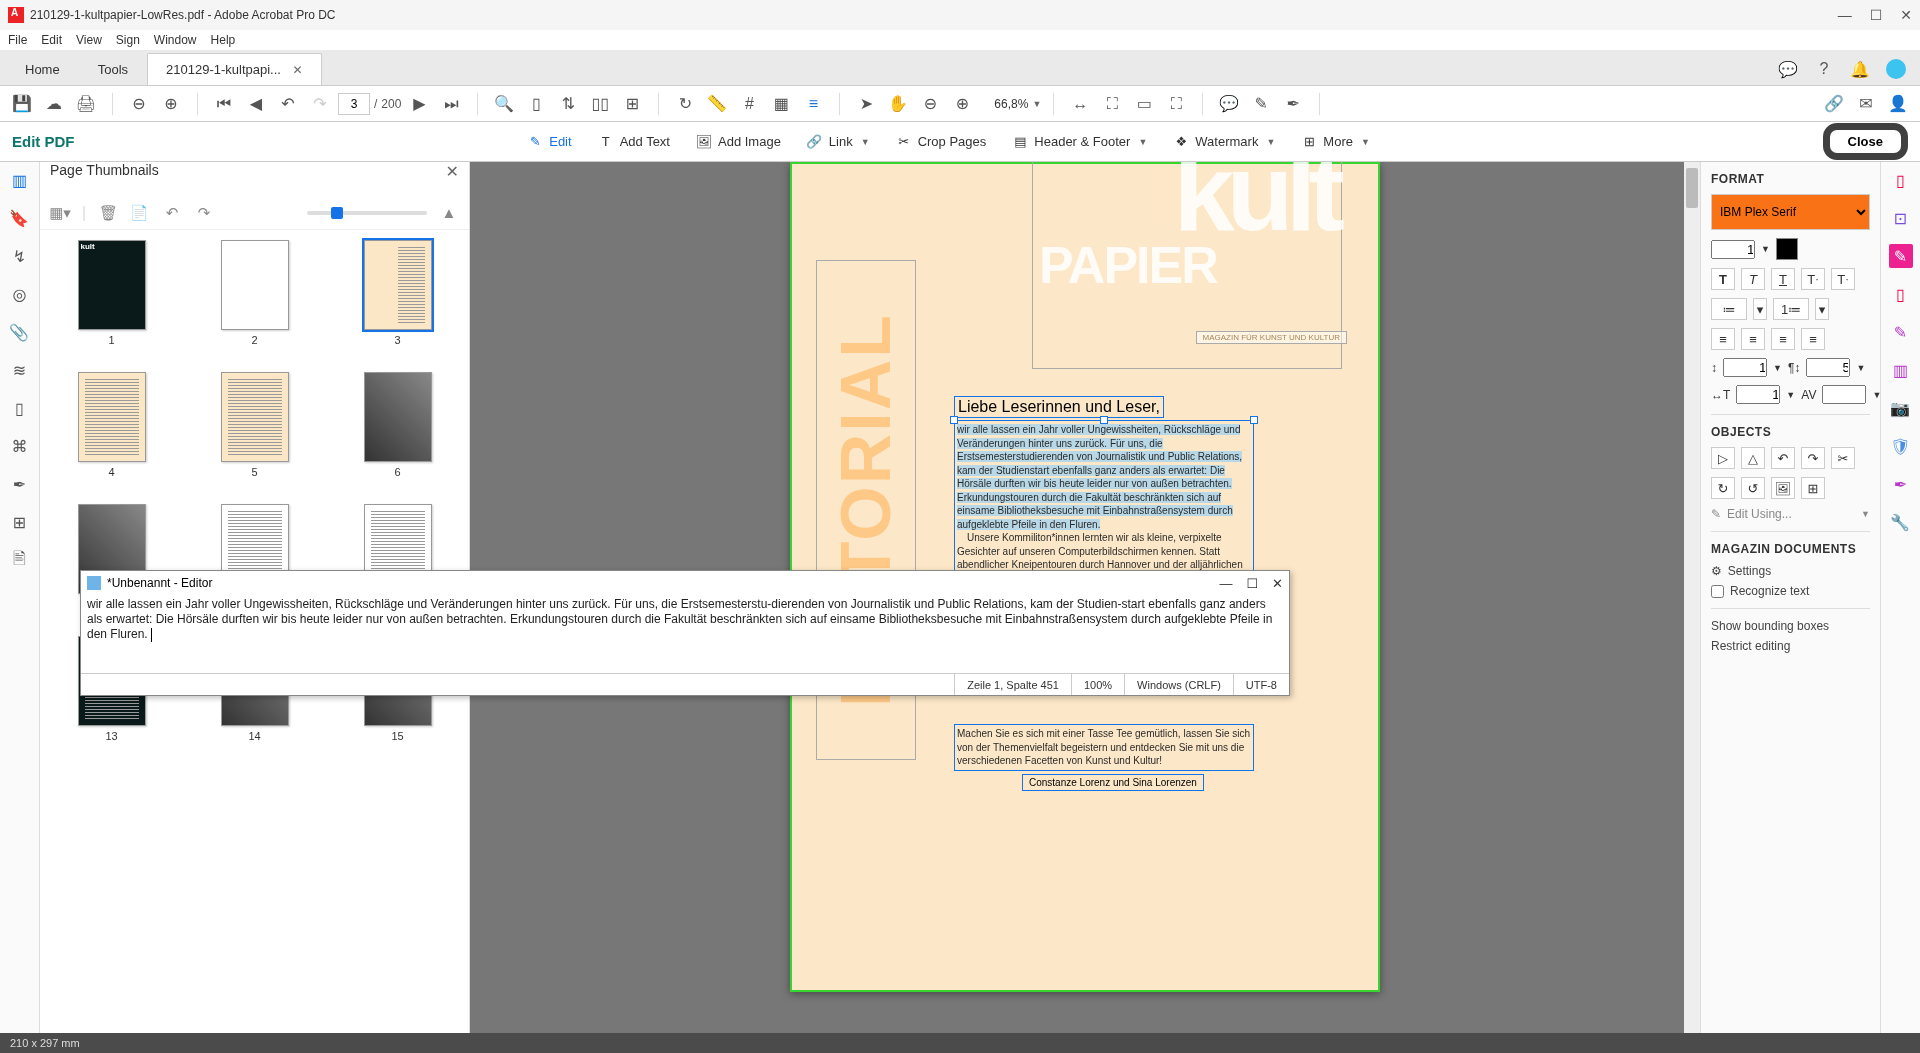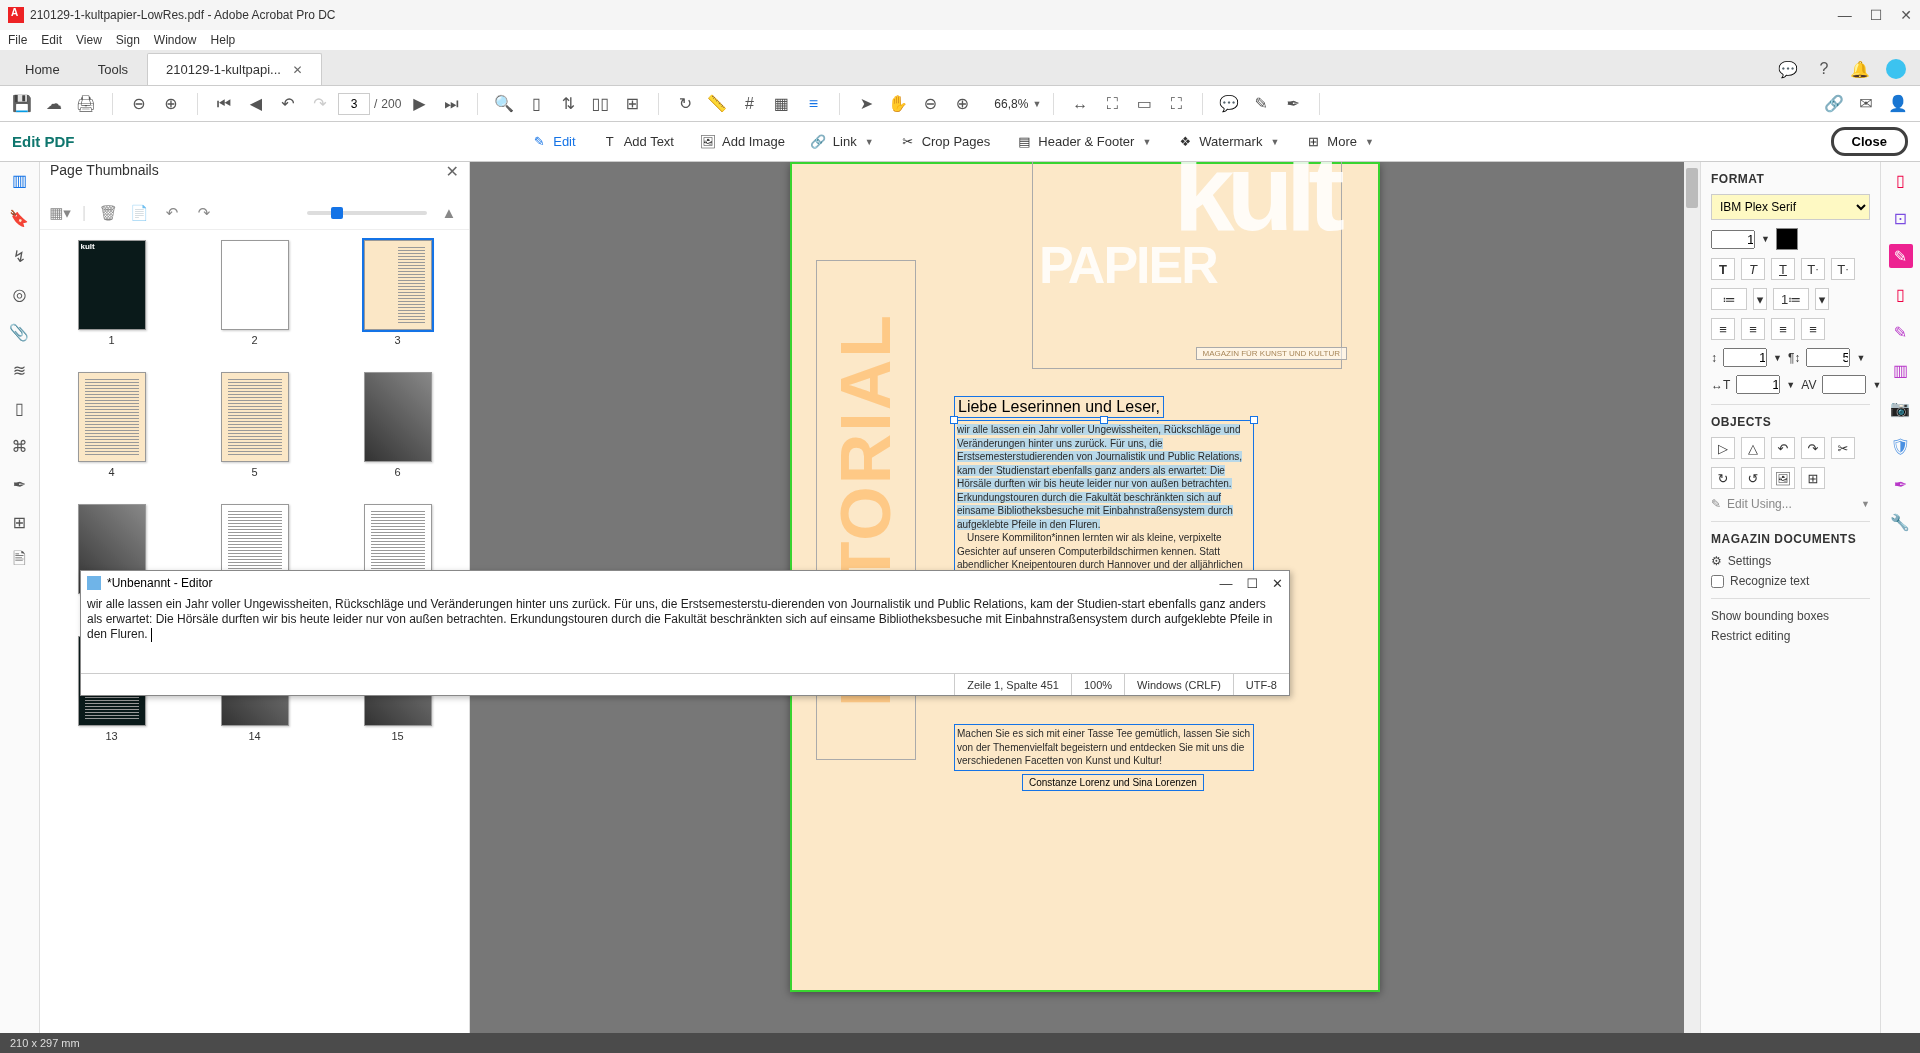--- a/index.html
+++ b/index.html
@@ -24,21 +24,21 @@
 .tb-btn { width: 28px; height: 28px; display: flex; align-items: center; justify-content: center; color: #555; font-size: 16px; cursor: pointer; border-radius: 2px; }
 .page-input { width: 32px; height: 22px; border: 1px solid #ccc; text-align: center; font-size: 12px; }
 .page-total { font-size: 12px; color: #555; }
 .zoom-label { font-size: 12px; color: #333; min-width: 48px; text-align:right; }
 .edit-pdf-bar { height: 40px; border-bottom: 1px solid #ccc; display: flex; align-items: center; padding: 0 12px; gap: 14px; }
 .edit-pdf-title { color: #0f766e; font-size: 15px; font-weight: 600; margin-right: auto; }
 .edit-pdf-tool { display: flex; align-items: center; gap: 6px; font-size: 13px; color: #333; cursor: pointer; padding: 4px 6px; }
 .edit-pdf-tool.active { color: #1473e6; }
 .edit-pdf-tool .ico { width: 16px; height: 16px; display:inline-flex; align-items:center; justify-content:center; }
 .edit-pdf-tool .caret { font-size: 9px; color: #666; margin-left:2px; }
-.close-pill { margin-left: auto; border: 3px solid #404040; border-radius: 14px; padding: 4px 18px; font-size: 13px; cursor: pointer; font-weight:600 }
+.close-pill { margin-left: auto; border: 7px solid #404040; border-radius: 14px; padding: 4px 18px; font-size: 13px; cursor: pointer; font-weight:600 }
 .main-area { position: absolute; top: 162px; bottom: 20px; left: 0; right: 0; display: flex; }
 .left-rail { width: 40px; background: #fafafa; border-right: 1px solid #ddd; display: flex; flex-direction: column; align-items: center; padding-top: 6px; gap: 14px; }
 .left-rail .rail-ico { width: 24px; height: 24px; display:flex; align-items:center; justify-content:center; color:#555; font-size:16px; cursor:pointer; }
 .left-rail .rail-ico.active { color:#1473e6; }
 .right-rail { width: 40px; background: #fafafa; border-left: 1px solid #ddd; display: flex; flex-direction: column; align-items: center; padding-top: 6px; gap: 14px; }
 .right-rail .rail-ico { width: 24px; height: 24px; display:flex; align-items:center; justify-content:center; color:#555; font-size:16px; cursor:pointer; }
 .right-rail .rail-ico.magenta { background:#ed2291; color:#fff; border-radius:2px; }
 .thumbs-panel { width: 430px; background: #fff; border-right: 1px solid #ddd; display: flex; flex-direction: column; }
 .thumbs-header { height: 34px; display: flex; align-items: flex-start; padding: 0 10px; font-size: 14px; color: #333; }
 .thumbs-header .close-x { margin-left: auto; font-size: 16px; color: #666; cursor: pointer; }
@@ -50,35 +50,35 @@
 .thumbs-grid { display:grid; grid-template-columns: repeat(3, 1fr); gap: 26px 40px; }
 .thumb { display:flex; flex-direction:column; align-items:center; gap:4px; }
 .thumb .page { width: 68px; height: 90px; background:#fff; border:1px solid #999; box-shadow: 1px 1px 2px rgba(0,0,0,.2); position:relative; overflow:hidden; font-size:3px; line-height:1;}
 .thumb.selected .page { outline: 2px solid #1473e6; }
 .thumb .num { font-size: 11px; color: #333; }
 .center-canvas { flex:1; background:#777; position:relative; overflow:hidden; }
 .page-view { position:absolute; left:50%; top:0; transform:translateX(-50%); width:590px; height:830px; background:#fce8c8; border:2px solid #38d430; box-shadow:0 2px 8px rgba(0,0,0,.4); padding:0; }
 .page-view .masthead { position:absolute; right:36px; top:-5px; width:310px; height:210px; border:1px solid #aaa; color:#fff; font-family: Arial; }
 .page-view .masthead .kult { font-size:110px; font-weight:900; letter-spacing:-8px; color: rgba(255,255,255,.85); margin-top:-20px; text-align:right; padding-right:4px; line-height:.95}
 .page-view .masthead .papier { font-size:52px; font-weight:900; letter-spacing:-2px; color: rgba(255,255,255,.85); padding-left:6px; line-height:.8 }
-.page-view .masthead .subbar { position:absolute; right:-6px; bottom:8px; background:rgba(255,255,255,.5); border:1px solid #aaa; font-size:8px; padding:1px 6px; color:#a8875a; }
+.page-view .masthead .subbar { position:absolute; right:-6px; bottom:24px; background:rgba(255,255,255,.5); border:1px solid #aaa; font-size:8px; padding:1px 6px; color:#a8875a; }
 .page-view .sidebar-word { position:absolute; left:24px; top:96px; width:100px; height:500px; border:1px solid #aaa; display:flex; align-items:center; justify-content:center; }
 .page-view .sidebar-word span { transform: rotate(-90deg); font-size:70px; font-weight:900; color: rgba(255,180,90,.6); letter-spacing:2px; white-space:nowrap; }
 .page-view .body-text { position:absolute; left:162px; top:230px; width:300px; font-family: Georgia, serif; font-size:10px; color:#2a2a2a; line-height:1.35; border:1px solid #1473e6; padding:2px; }
 .page-view .body-text .sel { background:#b8d8e8; }
 .page-view .salut { border:1px solid #1473e6; padding:1px 3px; display:inline-block; margin-bottom:6px; font-size:16px; }
 .page-view .handle { width:8px; height:8px; background:#fff; border:1px solid #1473e6; position:absolute; }
 .page-view .lowbox { position:absolute; left:162px; top:560px; width:300px; font-family:Georgia,serif; font-size:10px; border:1px solid #1473e6; padding:2px; color:#2a2a2a; line-height:1.35}
 .page-view .signature { position:absolute; left:230px; top:610px; font-family:Georgia,serif; font-size:10px; border:1px solid #1473e6; padding:2px 6px; }
 .canvas-scroll-v { position:absolute; right:0; top:0; bottom:0; width:16px; background:#eee; }
 .canvas-scroll-v .thumb-bar { position:absolute; left:2px; right:2px; top:6px; height:40px; background:#bbb; border-radius:2px; }
 .right-panel { width: 180px; background:#fafafa; border-left:1px solid #ddd; padding:10px 10px; overflow-y:auto; font-size:12px; color:#333; }
 .right-panel h4 { font-size:12px; font-weight:bold; margin-bottom:8px; color:#333; letter-spacing:.5px }
 .right-panel .sel-row { display:flex; align-items:center; gap:6px; margin-bottom:8px; }
-.right-panel select, .right-panel input[type=text] { flex:1; height:26px; border:1px solid #ccc; font-size:12px; padding:0 4px; background:#fef9c3; }
+.right-panel select, .right-panel input[type=text] { flex:1; height:36px; border:1px solid #ccc; font-size:12px; padding:0 4px; background:#f97316; }
 .right-panel .size-box { width:44px;padding-left:34px; }
 .right-panel .color-swatch { width:22px; height:22px; background:#000; border:1px solid #888; }
 .right-panel .btn-row { display:flex; gap:6px; margin-bottom:8px; }
 .right-panel .sq { width:24px; height:22px; border:1px solid #ccc; display:flex; align-items:center; justify-content:center; font-size:13px; background:#fff; cursor:pointer; }
 .right-panel .sq.wide { width:36px; }
 .right-panel .chk-row { display:flex; align-items:center; gap:6px; margin-bottom:6px; font-size:12px; color:#444; }
 .right-panel hr { border:none; border-top:1px solid #ddd; margin:10px 0; }
 .footer-bar { position:absolute; bottom:0; left:0; right:0; height:20px; background:#4b4b4b; color:#ddd; font-size:11px; display:flex; align-items:center; padding:0 10px; }
 
 

